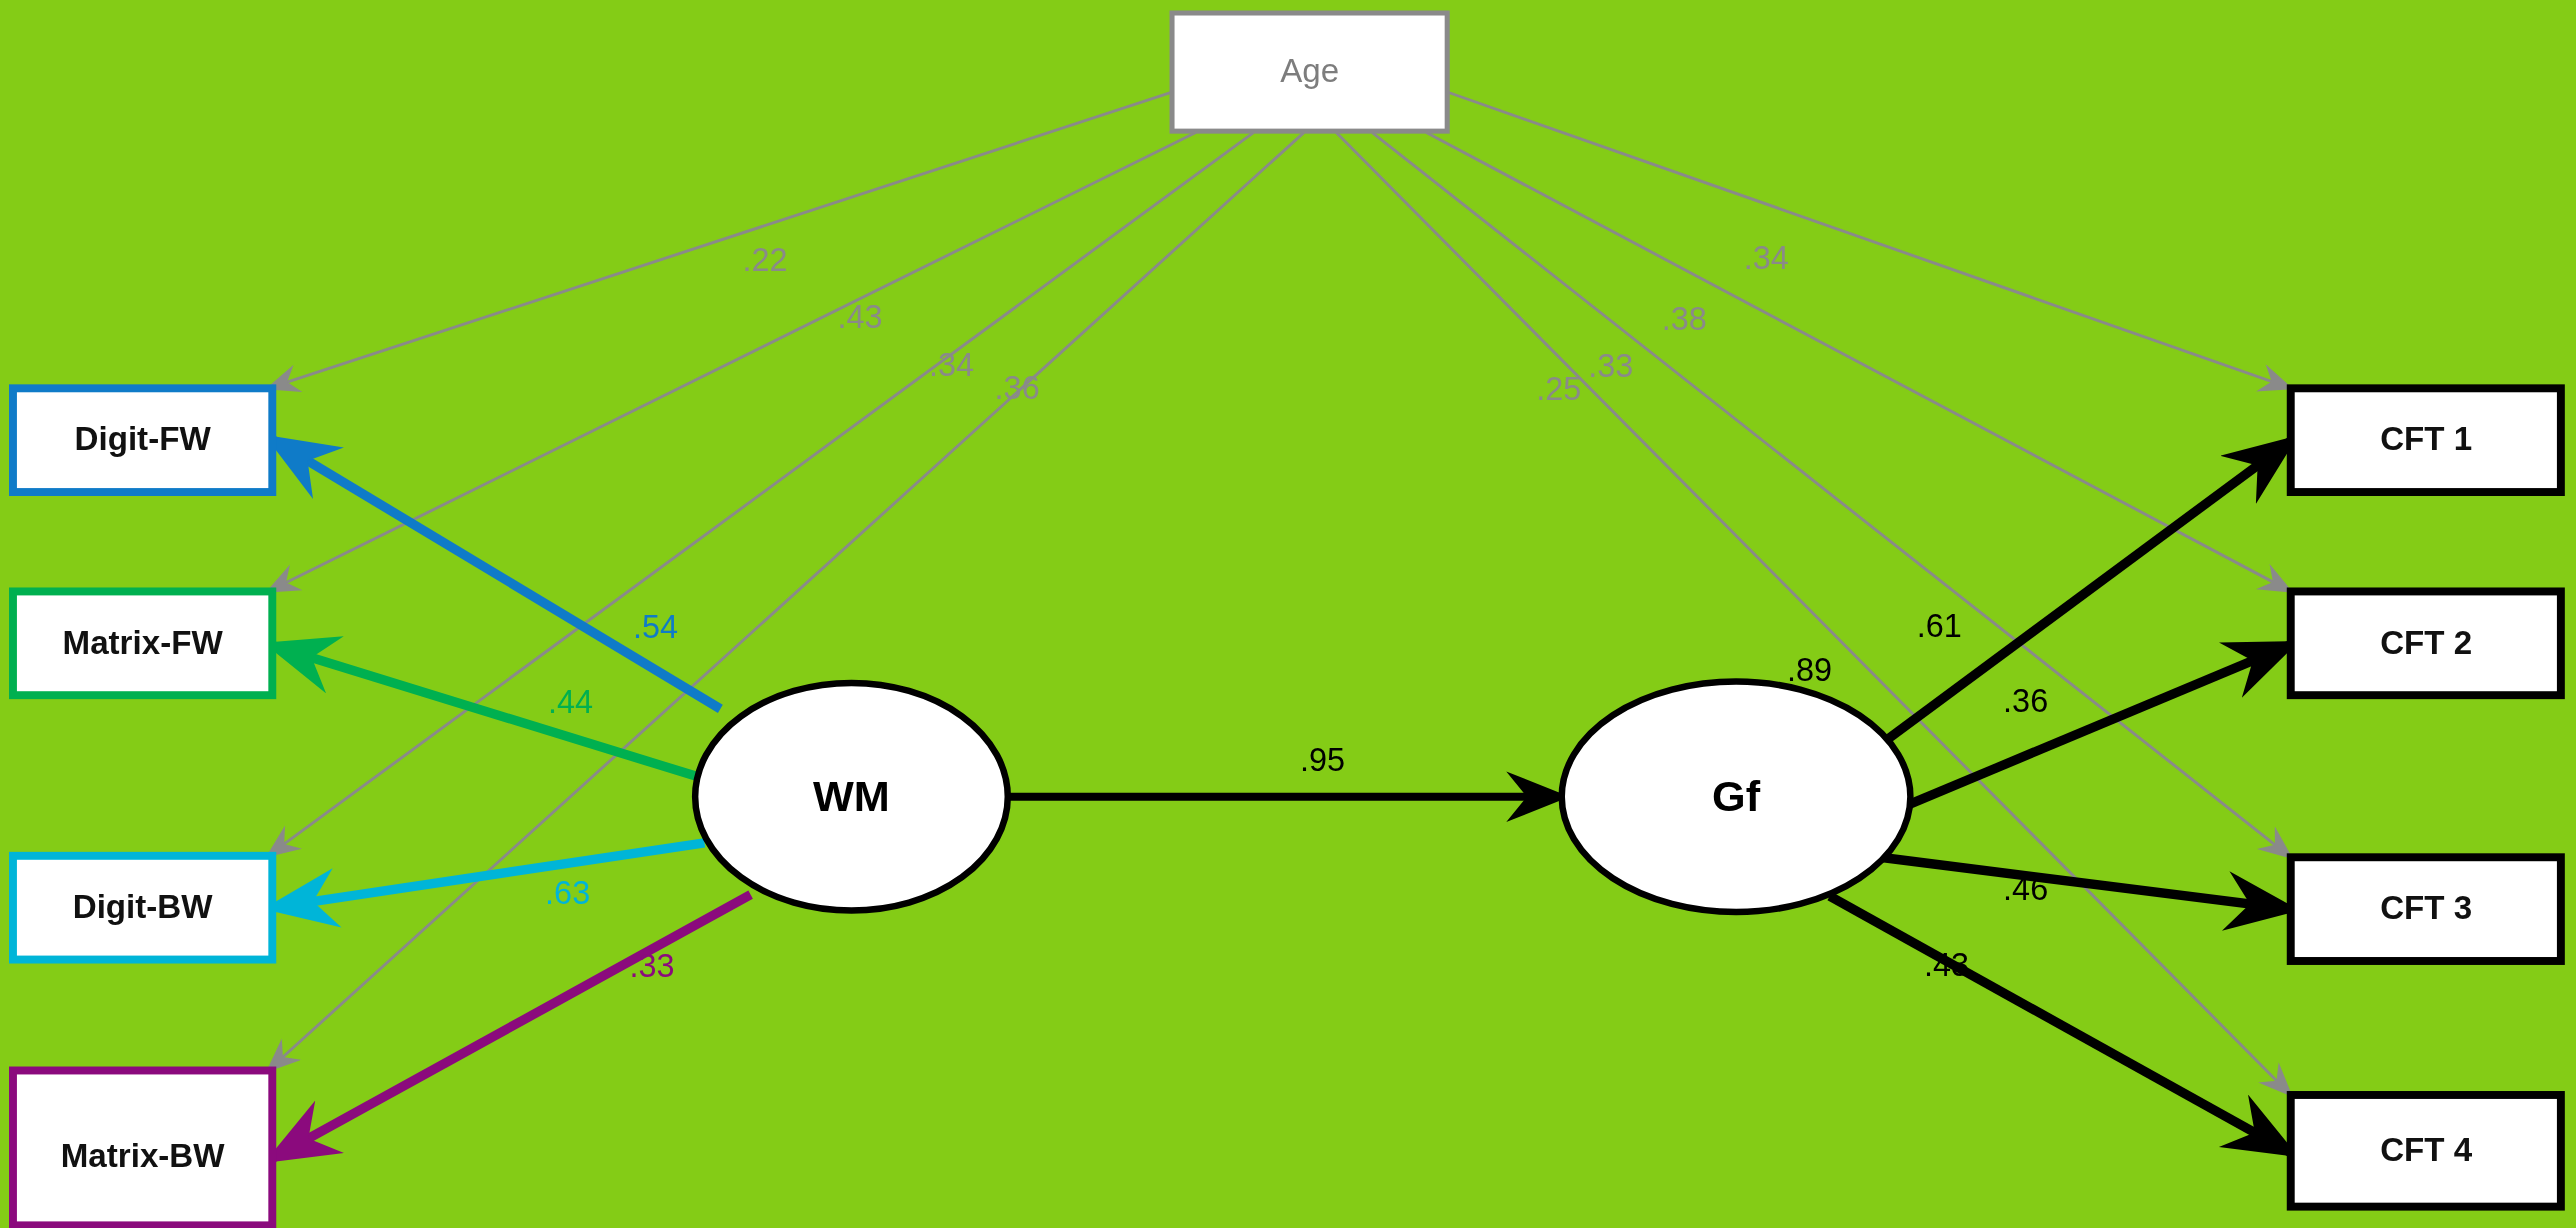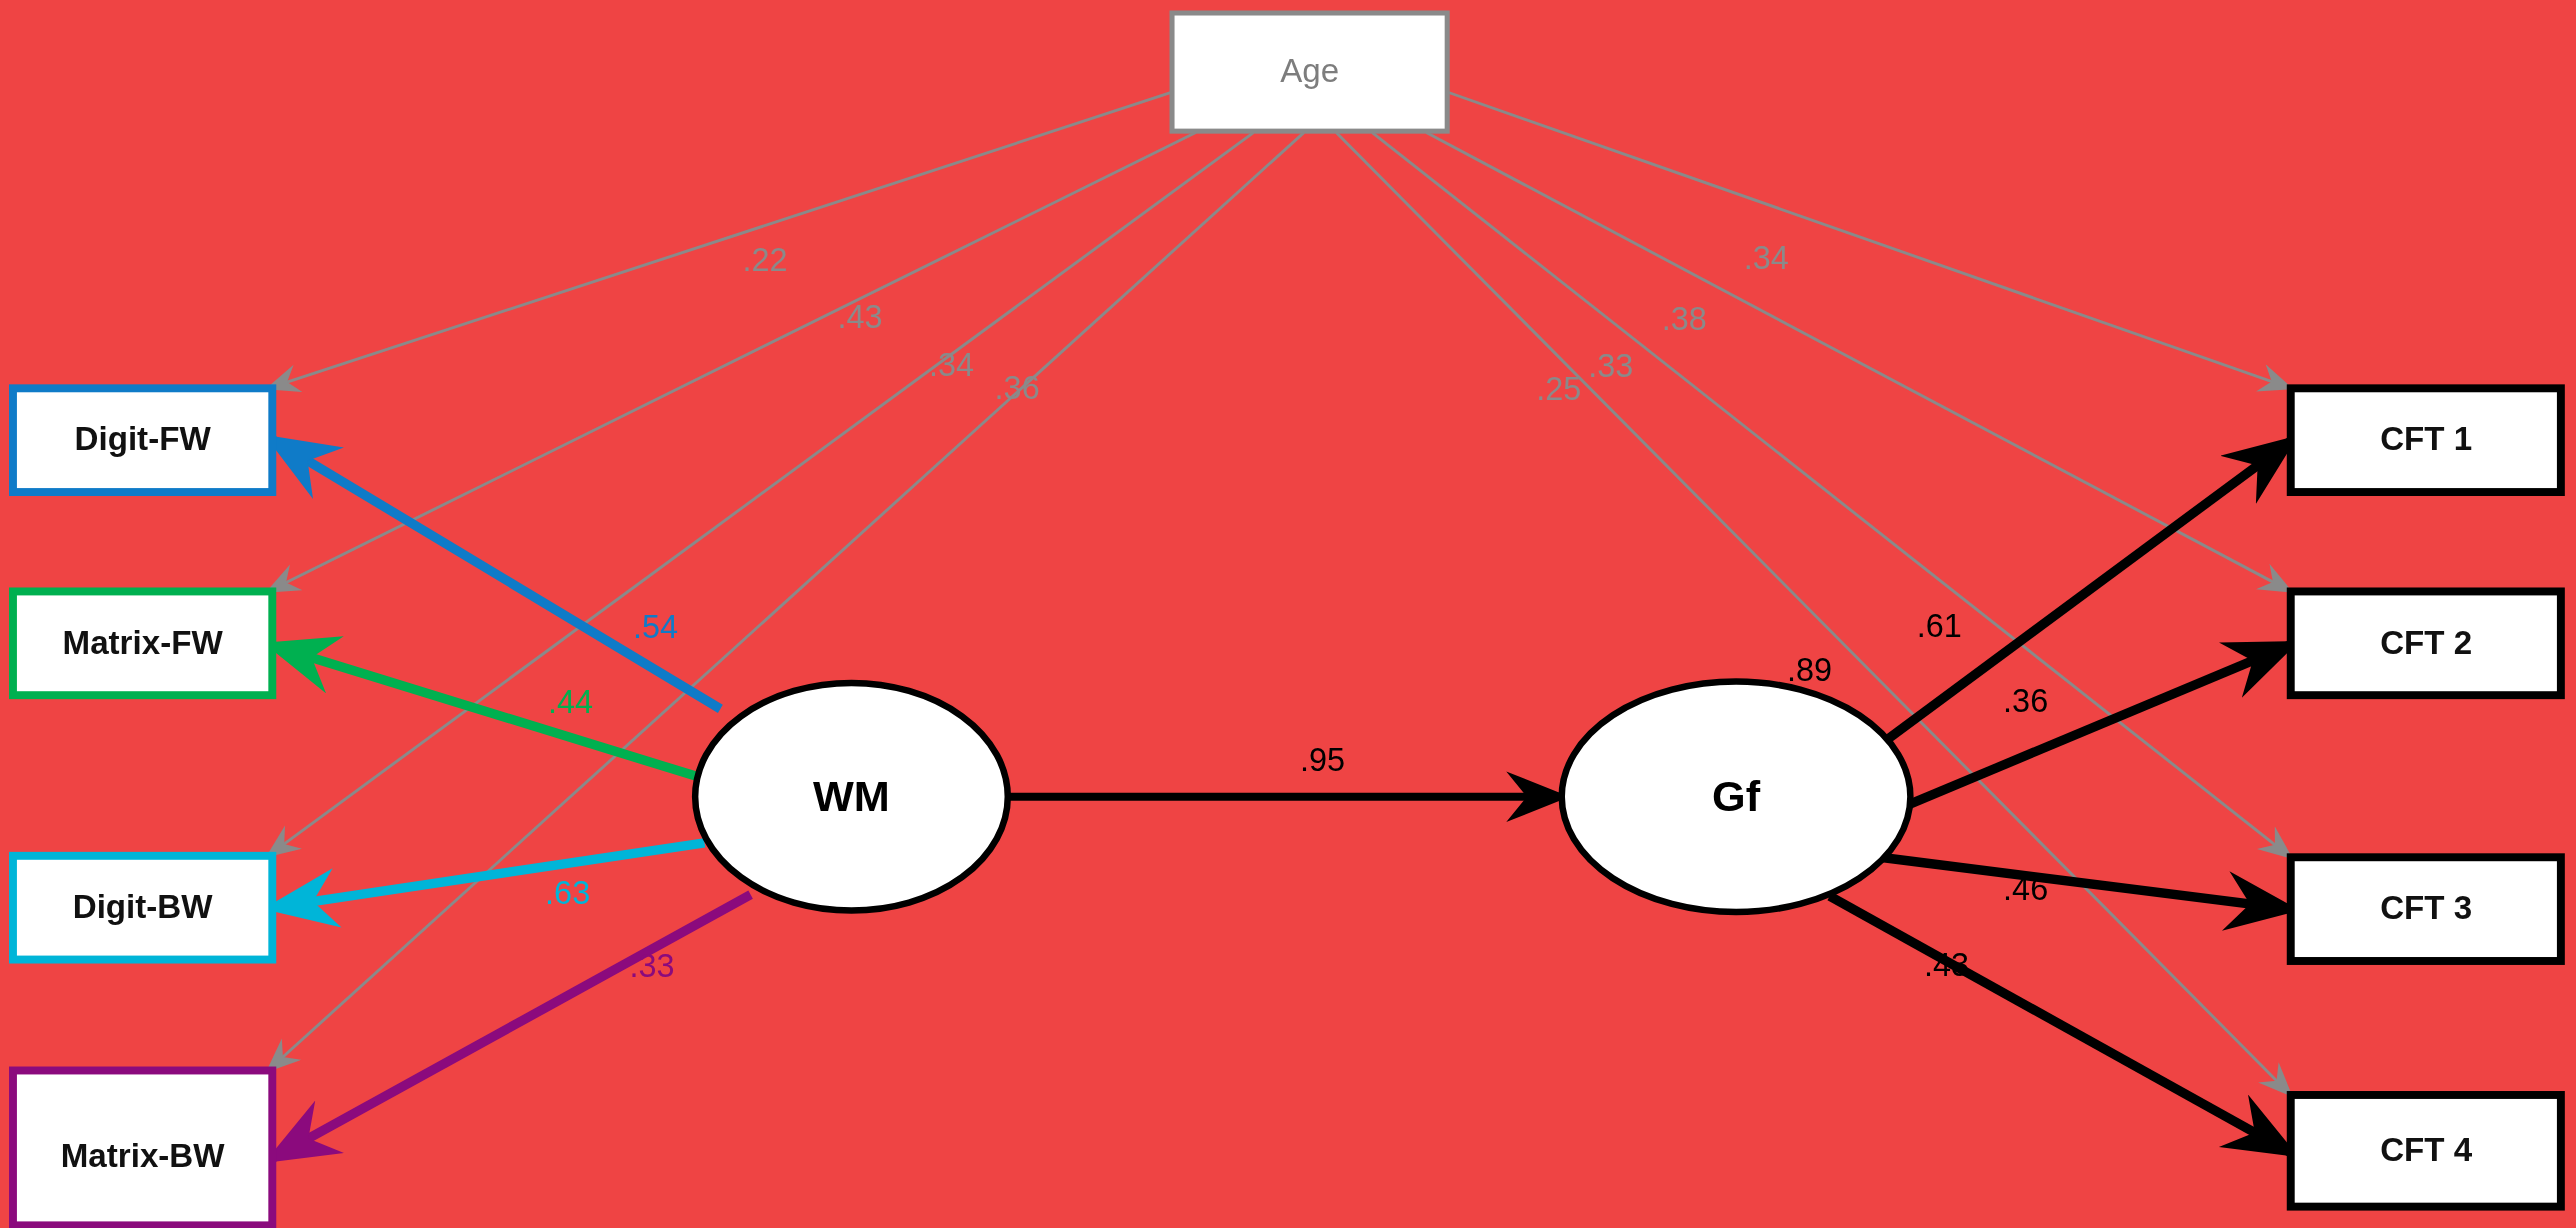--- a/index.html
+++ b/index.html
@@ -7,21 +7,21 @@
     padding: 0;
     background: #ffffff;
   }
   body {
     font-family: "Liberation Sans", sans-serif;
   }
   #stage {
     position: relative;
     width: 2576px;
     height: 1229px;
-    background: #ef4444;
+    background: #84cc16;
     overflow: hidden;
   }
   #sem-svg {
     position: absolute;
     left: 0;
     top: 0;
     width: 2576px;
     height: 1229px;
   }
   .box-label {

